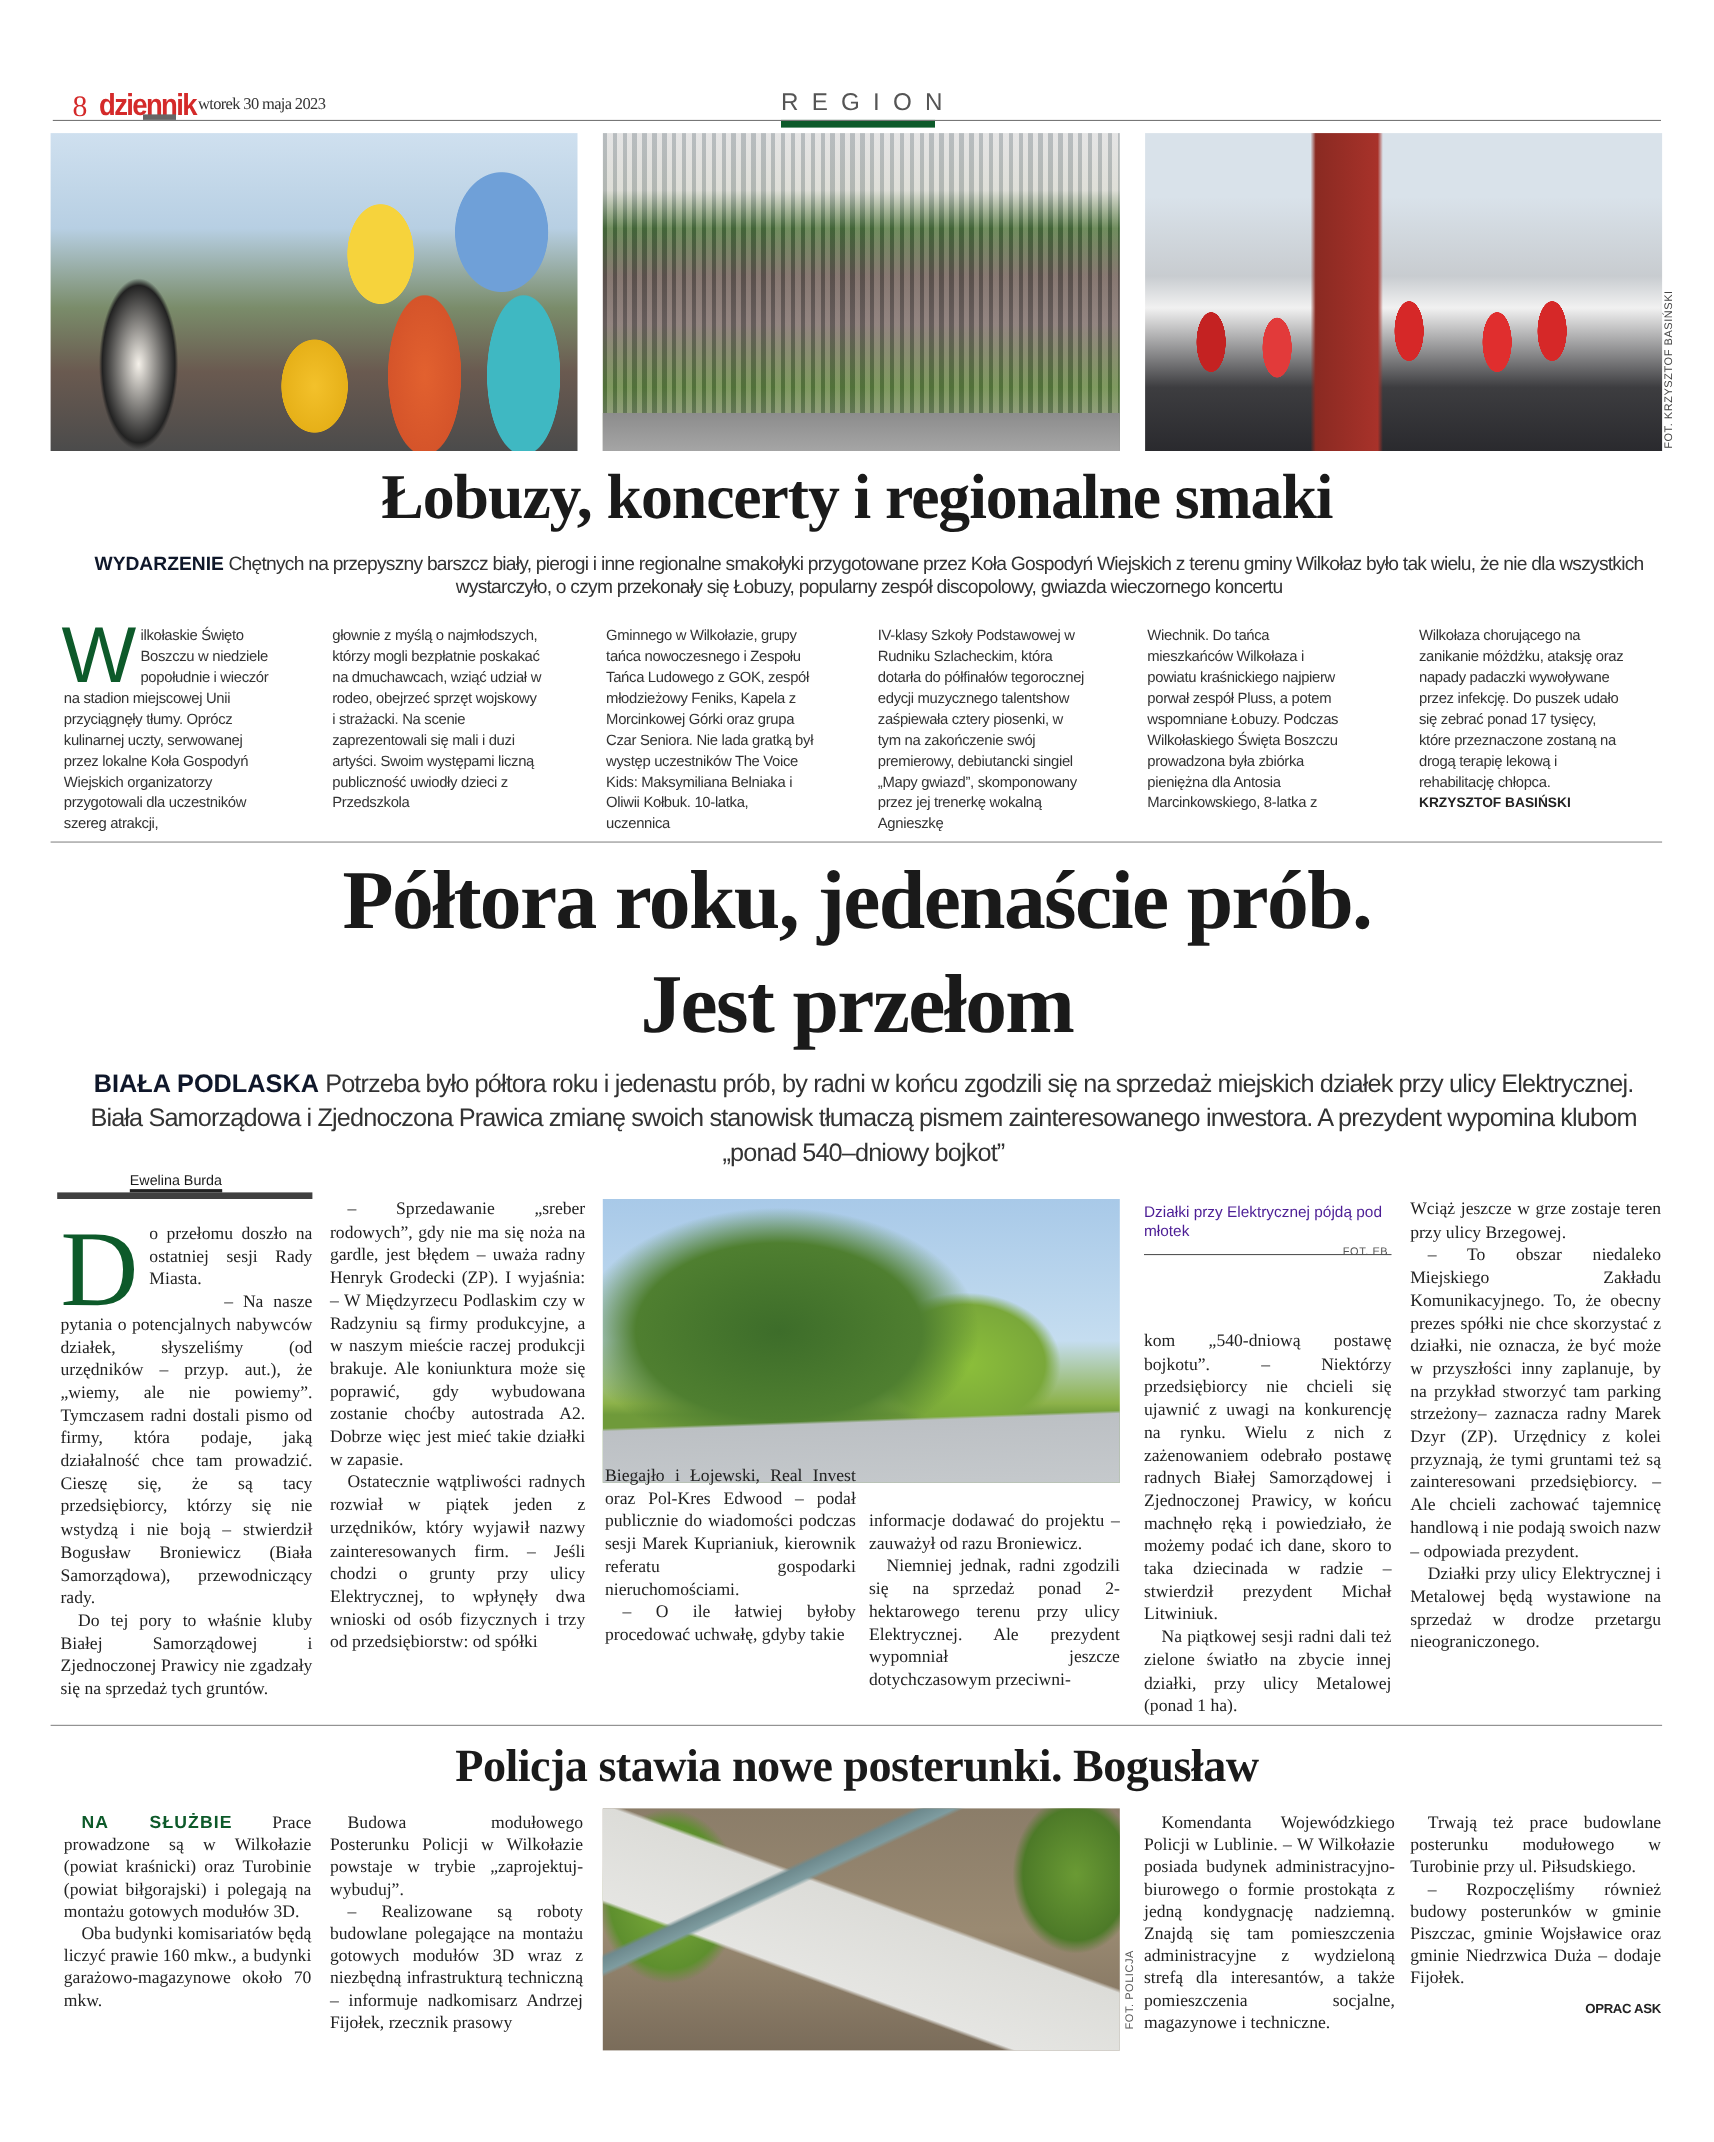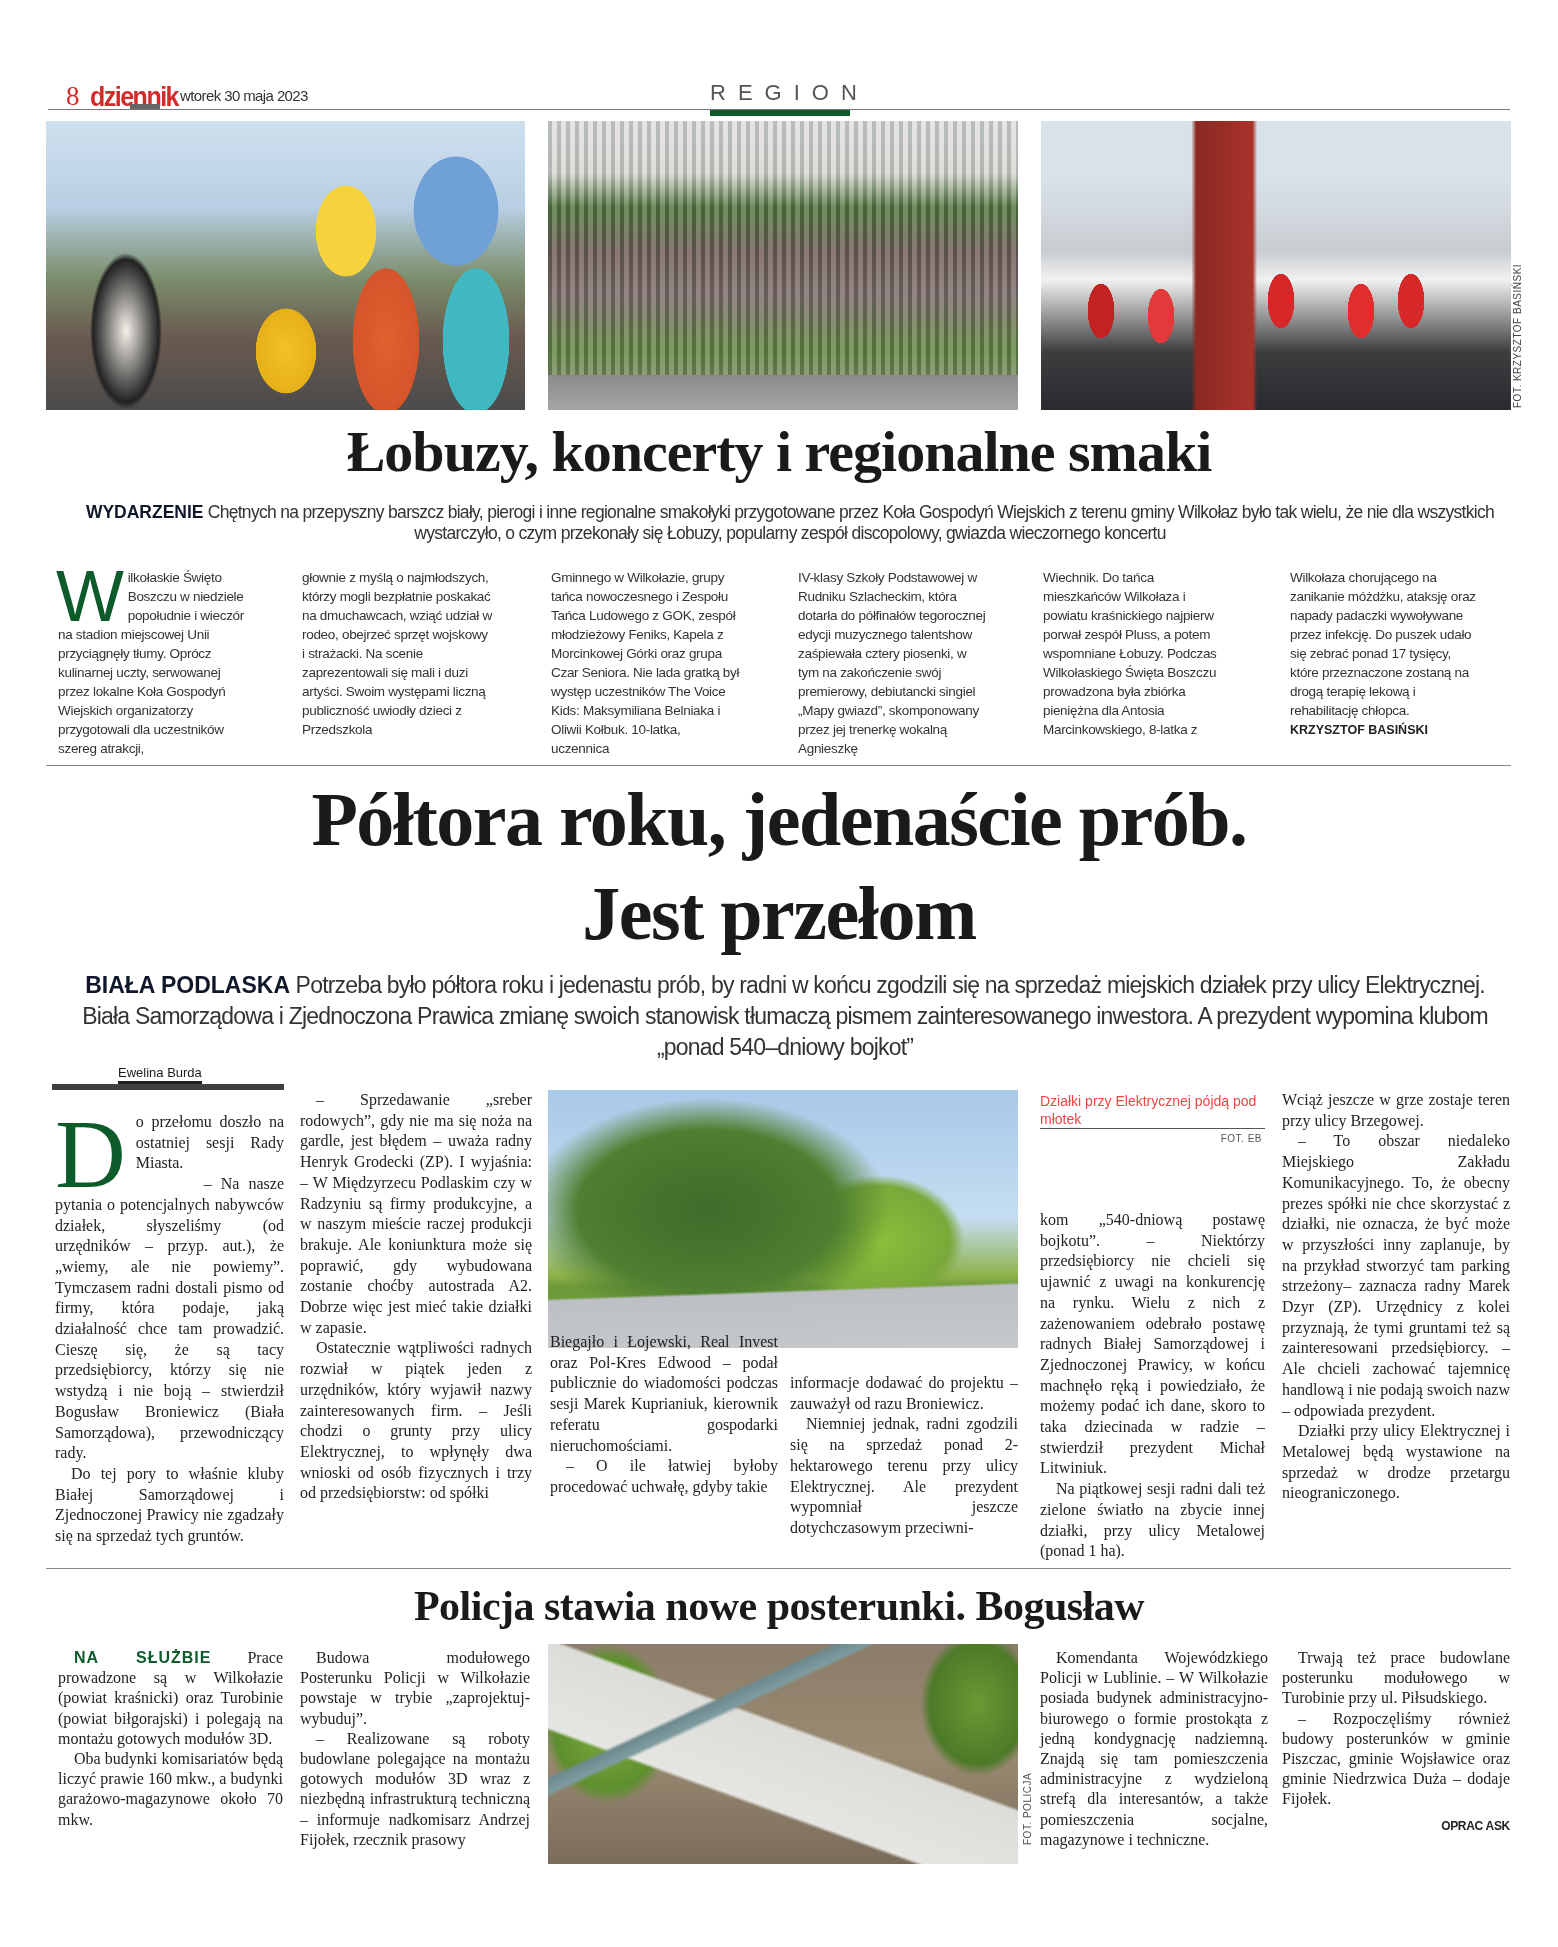--- a/index.html
+++ b/index.html
@@ -5,21 +5,21 @@
   * { box-sizing: border-box; margin: 0; padding: 0; }
   html, body { width: 1558px; height: 1947px; background: #ffffff; overflow: hidden; }
   body { position: relative; font-family: "Liberation Serif", serif; color: #1a1a1a; }
 
   
   .page-header { position: absolute; left: 48px; top: 78px; width: 1462px; height: 36px; }
   .page-header .rule { position: absolute; left: 0; right: 0; top: 31px; height: 1px; background: #777; }
   .page-num { position: absolute; left: 18px; top: 4px; font-family: "Liberation Serif", serif; font-size: 27px; color: #d42a2a; line-height: 28px; }
   .logo { position: absolute; left: 42px; top: 4px; font-family: "Liberation Sans", sans-serif; font-weight: bold; font-size: 25px; color: #d42a2a; letter-spacing: -1.5px; line-height: 28px; transform: scaleY(1.1); }
   .logo-sub { position: absolute; left: 82px; top: 26px; width: 30px; height: 5px; background: #666; }
-  .date { position: absolute; left: 132px; top: 9px; font-family: Liberation Sans, sans-serif; font-size: 15px; letter-spacing: -0.6px; color: #333; }
+  .date { position: absolute; left: 132px; top: 9px; font-family: Liberation Serif, serif; font-size: 15px; letter-spacing: -0.6px; color: #333; }
   .section-name { position: absolute; left: 662px; top: 2px; width: 140px; text-align: left; font-family: "Liberation Sans", sans-serif; font-size: 22px; letter-spacing: 12px; color: #555; font-weight: normal; }
   .section-bar { position: absolute; left: 662px; top: 31px; width: 140px; height: 7px; background: #0d5a2a; }
 
   
   .photo { position: absolute; overflow: hidden; }
   .photo-1 { left: 46px; top: 121px; width: 479px; height: 289px;
     background:
       radial-gradient(ellipse 70px 90px at 410px 90px, #6fa0d8 0%, #6fa0d8 60%, transparent 61%),
       radial-gradient(ellipse 50px 75px at 300px 110px, #f6d33c 0%, #f6d33c 60%, transparent 61%),
       radial-gradient(ellipse 50px 70px at 240px 230px, #f3c12b 0%, #e6b018 60%, transparent 61%),
@@ -70,21 +70,21 @@
   .author span { display: inline-block; margin-left: 66px; border-bottom: 3px solid #222; }
   .dropcap-d { float: left; font-family: "Liberation Serif", serif; font-size: 98px; line-height: 76px; color: #0d5a2a; margin: 4px 10px 0 0; }
 
   .photo-road { position: absolute; left: 548px; top: 1090px; width: 470px; height: 258px;
     background:
       linear-gradient(178deg, transparent 0%, transparent 76%, #bcc0c4 77%, #c5c9cc 100%),
       radial-gradient(ellipse 260px 160px at 160px 120px, #3d6d2a 0%, #4f7f30 50%, transparent 70%),
       radial-gradient(ellipse 120px 90px at 330px 150px, #8cbf3a 0%, #7aa83a 60%, transparent 72%),
       linear-gradient(180deg, #a8c9e8 0%, #c5ddf0 50%, #8db24a 72%, #6f9a3a 76%);
   }
-  .caption-road { position: absolute; left: 1040px; top: 1092px; width: 225px; font-family: "Liberation Sans", sans-serif; font-size: 14px; line-height: 18px; color: #ef4444; border-bottom: 1px solid #555; padding-bottom: 0; }
+  .caption-road { position: absolute; left: 1040px; top: 1092px; width: 225px; font-family: "Liberation Sans", sans-serif; font-size: 14px; line-height: 18px; color: #4c1d95; border-bottom: 1px solid #555; padding-bottom: 12px; }
   .credit-road { position: absolute; left: 1040px; top: 1133px; width: 222px; text-align: right; font-family: "Liberation Sans", sans-serif; font-size: 10px; color: #555; letter-spacing: 0.5px; }
 
   .divider-2 { position: absolute; left: 46px; top: 1568px; width: 1465px; height: 1px; background: #888; }
 
   
   .headline-3 { position: absolute; left: 0; top: 1578px; width: 1558px; text-align: center; font-family: "Liberation Serif", serif; font-weight: bold; font-size: 42px; line-height: 56px; letter-spacing: -0.5px; color: #1a1a1a; }
 
   .col-a3 { position: absolute; top: 1648px; width: 225px; font-family: "Liberation Serif", serif; font-size: 16px; line-height: 20.2px; color: #222; text-align: justify; }
   .col-a3 p { text-indent: 16px; }
   .kicker-serif { font-family: "Liberation Sans", sans-serif; font-weight: bold; color: #0d5a2a; letter-spacing: 1px; }

